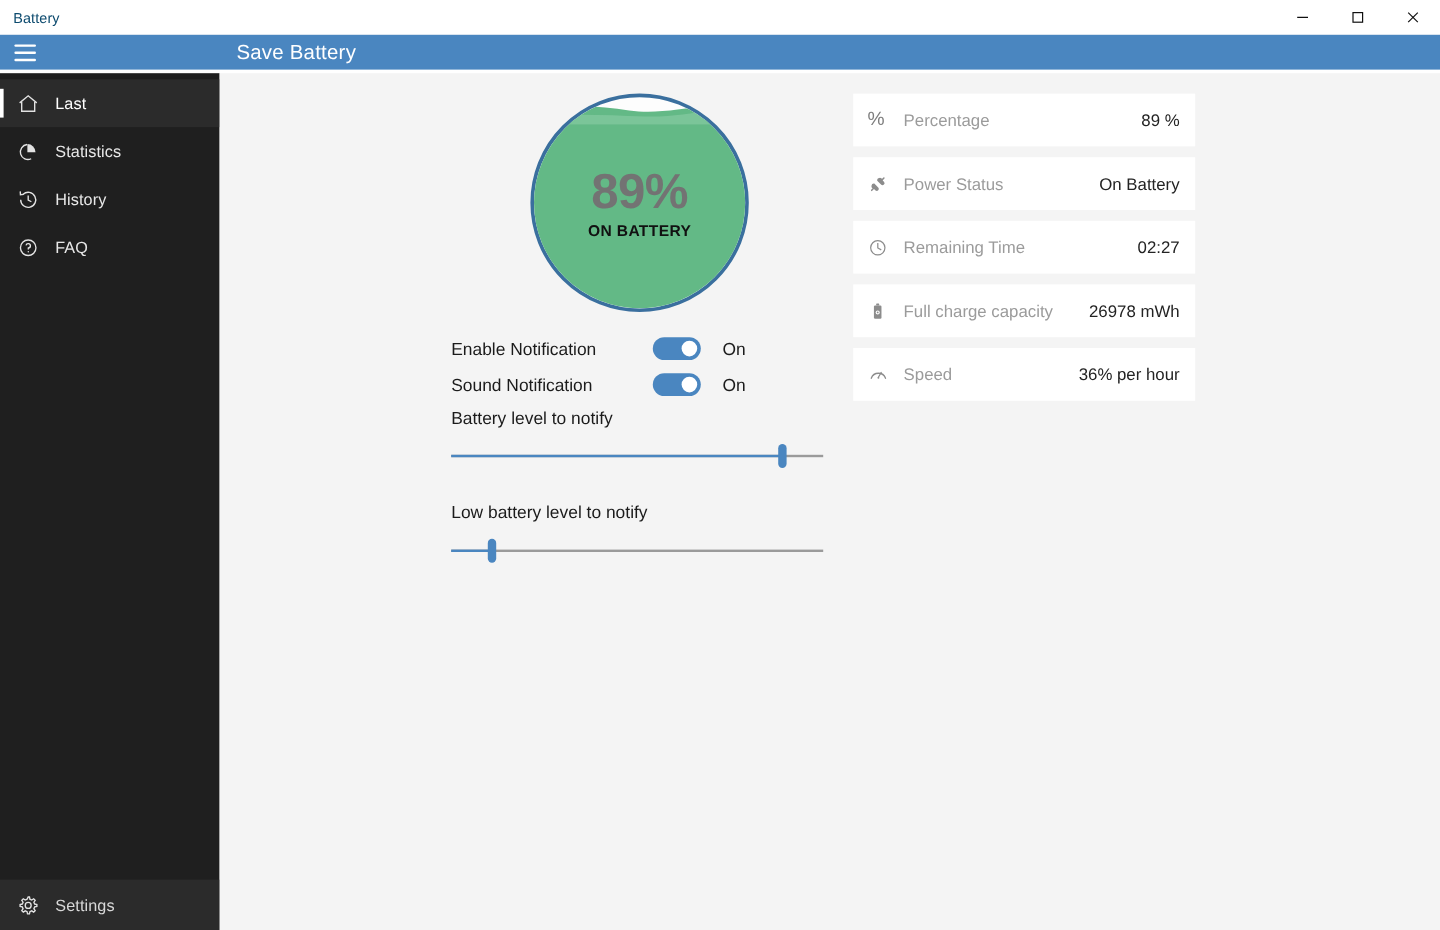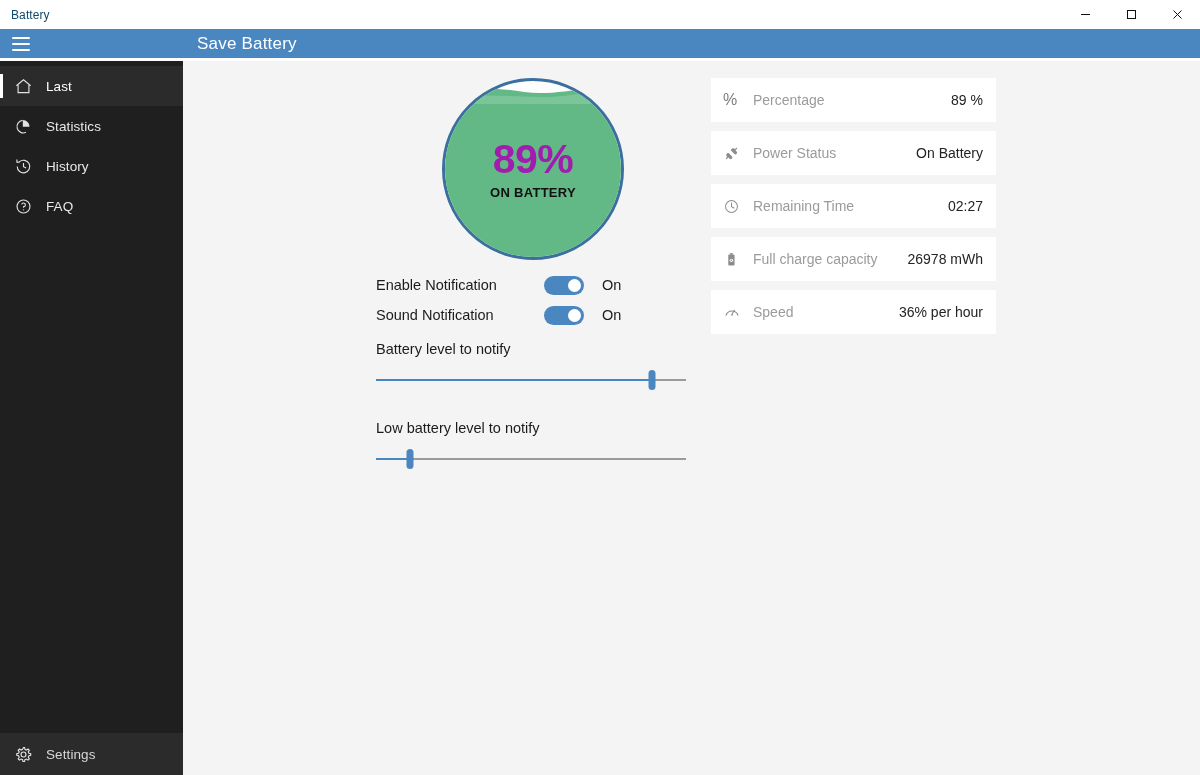--- a/index.html
+++ b/index.html
@@ -166,42 +166,42 @@
     left: 0; top: 0;
     width: 100%; height: 100%;
     display: flex;
     flex-direction: column;
     align-items: center;
     justify-content: center;
   }
   .gauge-pct {
     font-size: 41px;
     font-weight: bold;
-    color: #a21caf;
+    color: #737373;
     line-height: 1;
     letter-spacing: -0.5px;
   }
   .gauge-sub {
     margin-top: 5px;
     font-size: 13px;
     font-weight: bold;
     color: #111111;
     letter-spacing: 0.3px;
   }
 
   
   .settings-block {
     position: absolute;
     left: 193px; top: 209px;
     width: 320px;
   }
   .setting-row {
     height: 30px;
     display: flex;
-    align-items: center;
+    align-items: flex-end;
   }
   .setting-label {
     font-size: 14.5px;
     color: #1b1b1b;
     width: 168px;
   }
   .toggle {
     position: relative;
     width: 40px; height: 19px;
     border-radius: 10px;

